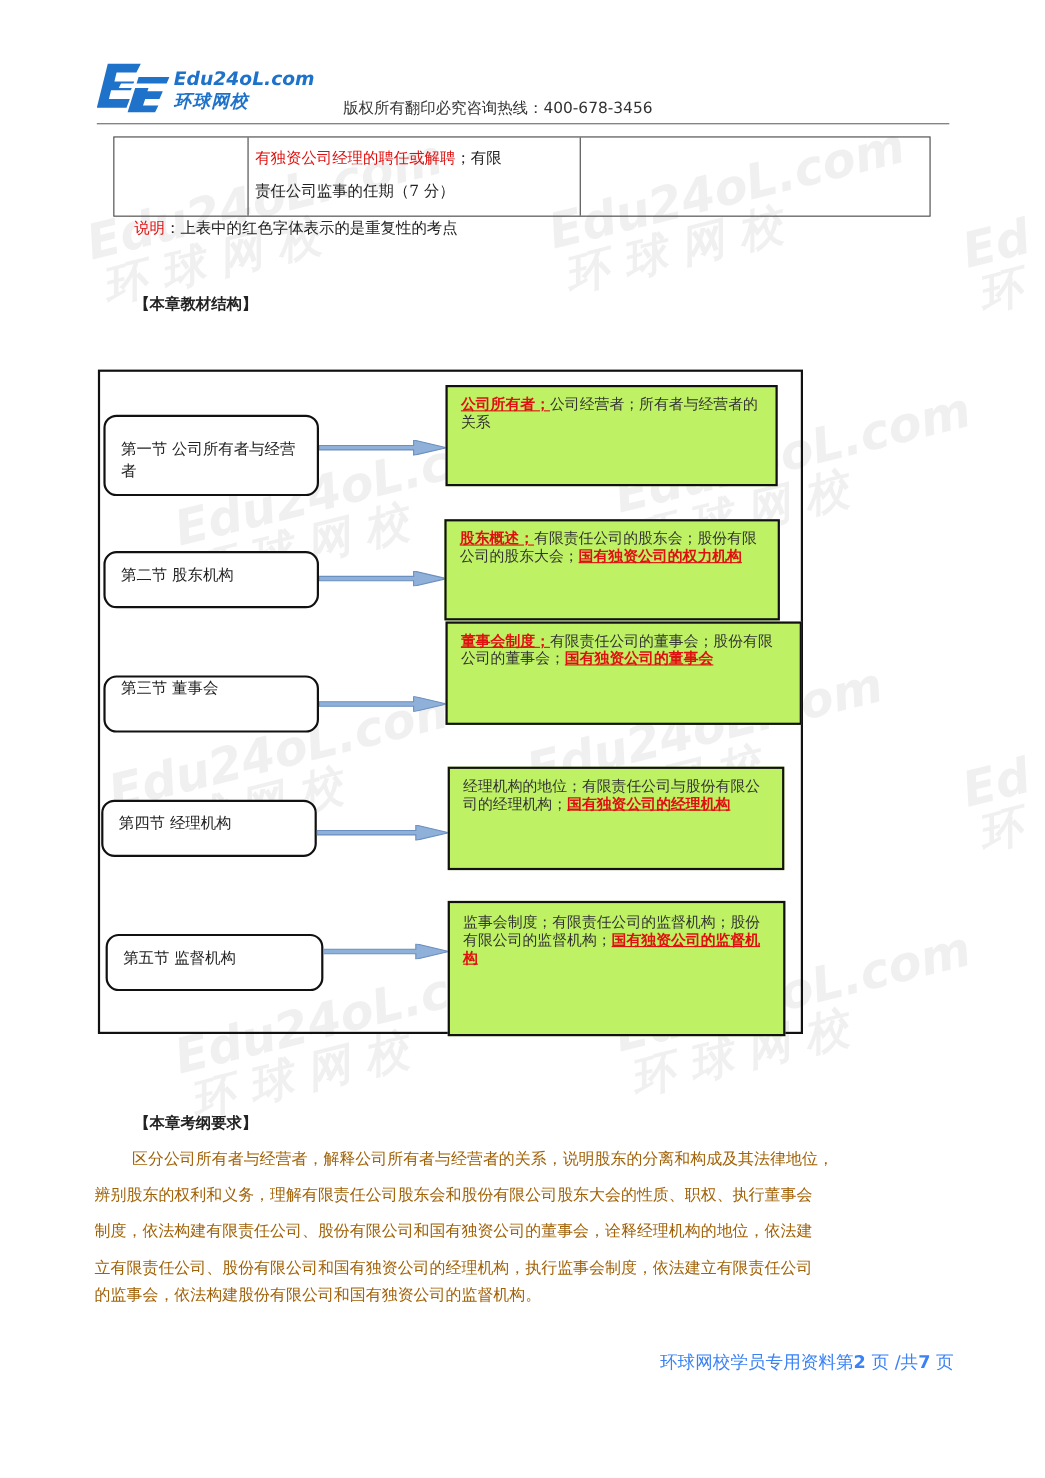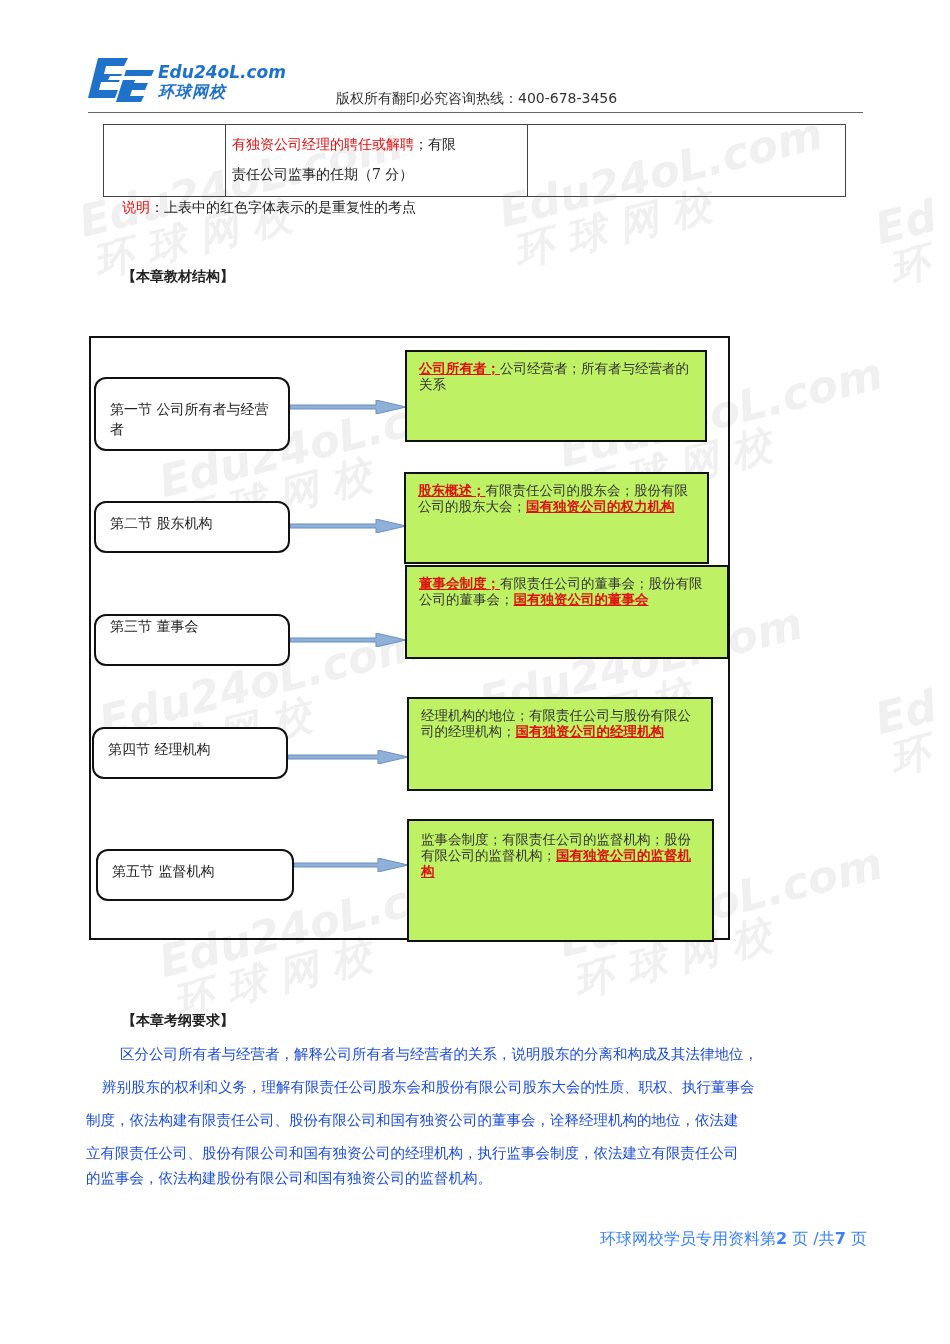--- a/index.html
+++ b/index.html
@@ -13,21 +13,21 @@
         font-weight: bold; font-style: italic; transform: rotate(-14deg); pointer-events: none; line-height: 1; }
   .wm .en { font-size: 44px; display: block; }
   .wm .cn { font-size: 40px; display: block; letter-spacing: 14px; margin-left: 4px; }
 
   
   .logo-mark { position: absolute; left: 88px; top: 56px; width: 70px; height: 48px; }
   .logo-en { position: absolute; left: 158px; top: 62px; font-family: "DejaVu Sans", sans-serif; font-style: italic;
              font-weight: bold; font-size: 17px; color: #1f72c9; }
   .logo-cn { position: absolute; left: 158px; top: 82px; font-family: "DejaVu Sans", sans-serif; font-style: italic;
              font-weight: bold; font-size: 16px; color: #1f72c9; letter-spacing: 1px; }
-  .hotline { position: absolute; left: 312px; top: 90px; font-size: 14px; color: #333; font-family: "DejaVu Sans", sans-serif; margin-left: 24px; }
+  .hotline { position: absolute; left: 312px; top: 90px; font-size: 14px; color: #333; font-family: "DejaVu Sans", sans-serif; }
   .header-rule { position: absolute; left: 88px; top: 112px; width: 775px; height: 1px; background: #666; }
 
   
   .top-table { position: absolute; left: 103px; top: 124px; width: 743px; height: 73px; border: 1px solid #444; box-sizing: border-box; }
   .top-table .c1 { position: absolute; left: 0; top: 0; width: 121px; height: 100%; border-right: 1px solid #444; }
   .top-table .c2 { position: absolute; left: 122px; top: 0; width: 301px; height: 100%; border-right: 1px solid #444; }
   .cell-text { position: absolute; left: 6px; top: 4px; width: 292px; font-size: 14px; line-height: 30px; }
   .red { color: #e01010; }
   .red-ul { color: #e01010; text-decoration: underline; font-weight: bold; }
 
@@ -35,21 +35,21 @@
   .section-title { position: absolute; font-size: 14px; font-weight: bold; font-family: "DejaVu Sans", sans-serif; }
 
   
   .diagram { position: absolute; left: 89px; top: 336px; width: 641px; height: 604px; border: 2px solid #111; box-sizing: border-box; }
   .sec-box { position: absolute; border: 2px solid #111; border-radius: 12px; background: #fff; box-sizing: border-box;
              font-size: 14px; padding: 8px 14px; line-height: 20px; }
   .arrow { position: absolute; height: 14px; }
   .content-box { position: absolute; border: 2px solid #111; background: #bef264; box-sizing: border-box;
                  font-size: 13.5px; padding: 4px 12px; line-height: 16px; color: #333; }
 
-  .para { position: absolute; left: 86px; width: 780px; font-size: 14.5px; line-height: 33px; color: #1d4ed8; }
+  .para { position: absolute; left: 86px; width: 780px; font-size: 14.5px; line-height: 33px; color: #a16207; }
   .footer { position: absolute; left: 600px; top: 1229px; font-size: 16px; font-family: "DejaVu Sans", sans-serif; color: #3b82f6; }
   .footer b { font-weight: bold; }
 </style>
 </head>
 <body>
 
 <div>
   <div class="wm" style="left:80px;top:160px;">
       <span class="en">Edu24oL.com</span>
       <span class="cn">环球网校</span>
@@ -165,20 +165,20 @@
 </div>
 <svg class="arrow" style="left:294px;top:858px;width:114px;" viewBox="0 0 114 14">
   <polygon points="0,5 84,5 84,0 114,7 84,14 84,9 0,9" fill="#8fb0d8" stroke="#6a8fc0" stroke-width="1"></polygon>
 </svg>
 <div class="content-box" style="left:407px;top:819px;width:307px;height:123px;padding-top:10px;">
   <span>监事会制度；有限责任公司的监督机构；股份有限公司的监督机构；</span><span class="red-ul">国有独资公司的监督机构</span>
 </div>
 
 <div class="section-title" style="left:122px;top:1012px;">【本章考纲要求】</div>
 <div class="para" style="top:1038px;text-indent:34px;">区分公司所有者与经营者，解释公司所有者与经营者的关系，说明股东的分离和构成及其法律地位，</div>
-<div class="para" style="top:1071px;margin-left:16px;">辨别股东的权利和义务，理解有限责任公司股东会和股份有限公司股东大会的性质、职权、执行董事会</div>
+<div class="para" style="top:1071px;">辨别股东的权利和义务，理解有限责任公司股东会和股份有限公司股东大会的性质、职权、执行董事会</div>
 <div class="para" style="top:1104px;">制度，依法构建有限责任公司、股份有限公司和国有独资公司的董事会，诠释经理机构的地位，依法建</div>
 <div class="para" style="top:1137px;">立有限责任公司、股份有限公司和国有独资公司的经理机构，执行监事会制度，依法建立有限责任公司</div>
 <div class="para" style="top:1162px;">的监事会，依法构建股份有限公司和国有独资公司的监督机构。</div>
 
 <div class="footer">
   <span>环球网校学员专用资料第</span><b>2</b><span> </span><span>页 /共</span><b>7</b><span> </span><span>页</span>
 </div>
 
 </body></html>

